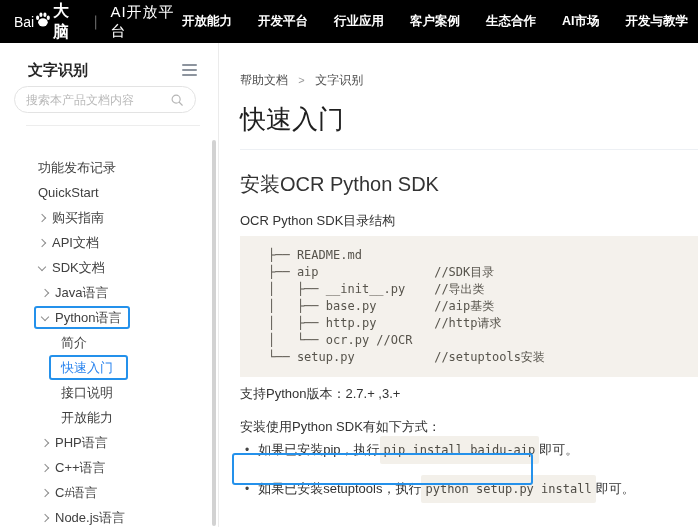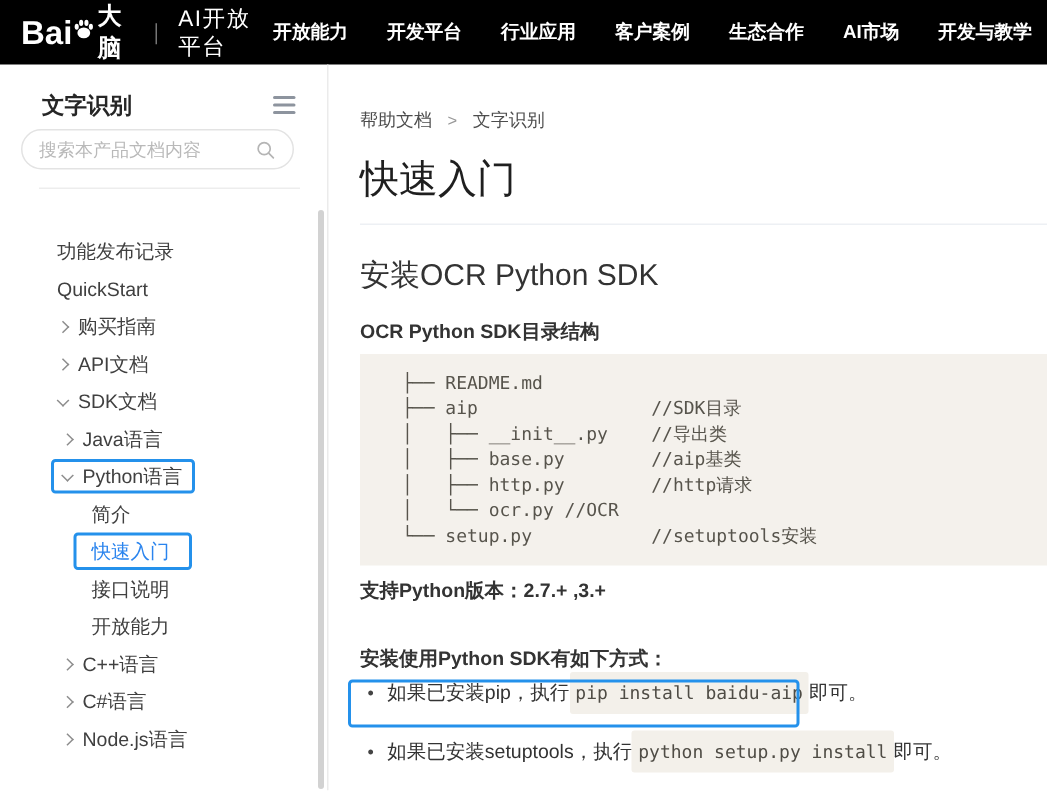--- a/index.html
+++ b/index.html
@@ -3,21 +3,21 @@
 <meta charset="utf-8">
 <style>
   * { margin:0; padding:0; box-sizing:border-box; }
   html,body { width:698px; height:527px; overflow:hidden; background:#fff;
     font-family:"Liberation Sans", sans-serif; }
   body { position:relative; }
 
   
   .topnav { height:43px; background:#000; display:flex; align-items:center; padding:0 10px 0 14px; }
   .logo { display:flex; align-items:center; color:#fff; cursor:pointer; }
-  .logo-bai { font-size:22px; font-weight:700; }
+  .logo-bai { font-size:14px; font-weight:400; }
   .logo-paw { margin:0 1px 5px 0; }
   .logo-brain { font-size:16px; font-weight:700; }
   .logo-div { color:#888; font-weight:300; margin:0 8px 0 7px; font-size:14px; }
   .logo-platform { font-size:15px; font-weight:400; letter-spacing:1px; }
   .nav-items { margin-left:auto; display:flex; gap:26px; }
   .nav-item { color:#fff; font-size:12.5px; font-weight:700; white-space:nowrap; cursor:pointer; text-decoration:none; }
 
   .layout { display:flex; height:484px; }
 
   
@@ -47,26 +47,26 @@
 
   
   .main { flex:1; padding-left:21px; overflow:hidden; }
   .breadcrumb { margin-top:29px; font-size:12px; color:#4d4d4d; }
   .breadcrumb .sep { color:#999; margin:0 7px; font-size:11px; }
   .crumb { cursor:pointer; }
   .page-title { margin-top:13px; font-size:26px; font-weight:500; color:#1f1f1f; line-height:34px; }
   .updated { margin-top:4px; font-size:12px; color:#a8a8a8; line-height:16px; }
   .content-divider { border:none; border-top:1px solid #edf0f4; margin-top:13px; }
   .section-title { margin-top:21px; font-size:20px; font-weight:400; color:#333; line-height:26px; }
-  .bold-line { font-size:13px; font-weight:700; color:#333; line-height:17px; }
+  .bold-line { font-size:13px; font-weight:400; color:#333; line-height:17px; }
   .code-label { margin-top:15px; }
   .code-block { margin-top:7px; background:#f4f1ec; color:#57544c; padding:11px 28px;
     font:12px/17px "DejaVu Sans Mono", monospace; overflow:hidden; }
   .py-versions { margin-top:8px; }
-  .install-title { margin-top:28px; }
+  .install-title { margin-top:16px; }
   .bullets { list-style:none; margin-top:6px; }
   .bullets li { font-size:13px; color:#333; line-height:17px; padding-left:5px; }
   .bullets li + li { margin-top:21px; }
   .bullets li::before { content:"•"; color:#444; margin-right:9px; font-size:12px; }
   code.inline { font-family:"DejaVu Sans Mono", monospace; font-size:12px; background:#f3f0ea;
     color:#4f4c45; padding:7px 4px; border-radius:2px; }
 
   
   .anno { position:absolute; border:2px solid var(--accent,#2491eb); border-radius:3px; pointer-events:none; }
   .anno-python     { left:34px;  top:306px; width:96px;  height:23px; }
@@ -143,20 +143,21 @@
         <div class="menu-item lv1 chev-down"><span class="chev"></span><span>Python语言</span></div>
 
         <div class="menu-item lv2 no-chev"><span>简介</span></div>
 
         <div class="menu-item lv2 no-chev active"><span>快速入门</span></div>
 
         <div class="menu-item lv2 no-chev"><span>接口说明</span></div>
 
         <div class="menu-item lv2 no-chev"><span>开放能力</span></div>
 
+        <div class="menu-item lv1 chev-right"><span class="chev"></span><span>PHP语言</span></div>
 
         <div class="menu-item lv1 chev-right"><span class="chev"></span><span>C++语言</span></div>
 
         <div class="menu-item lv1 chev-right"><span class="chev"></span><span>C#语言</span></div>
 
         <div class="menu-item lv1 chev-right"><span class="chev"></span><span>Node.js语言</span></div>
       </nav>
     <div class="sb-scroll"></div>
   </aside>
 

